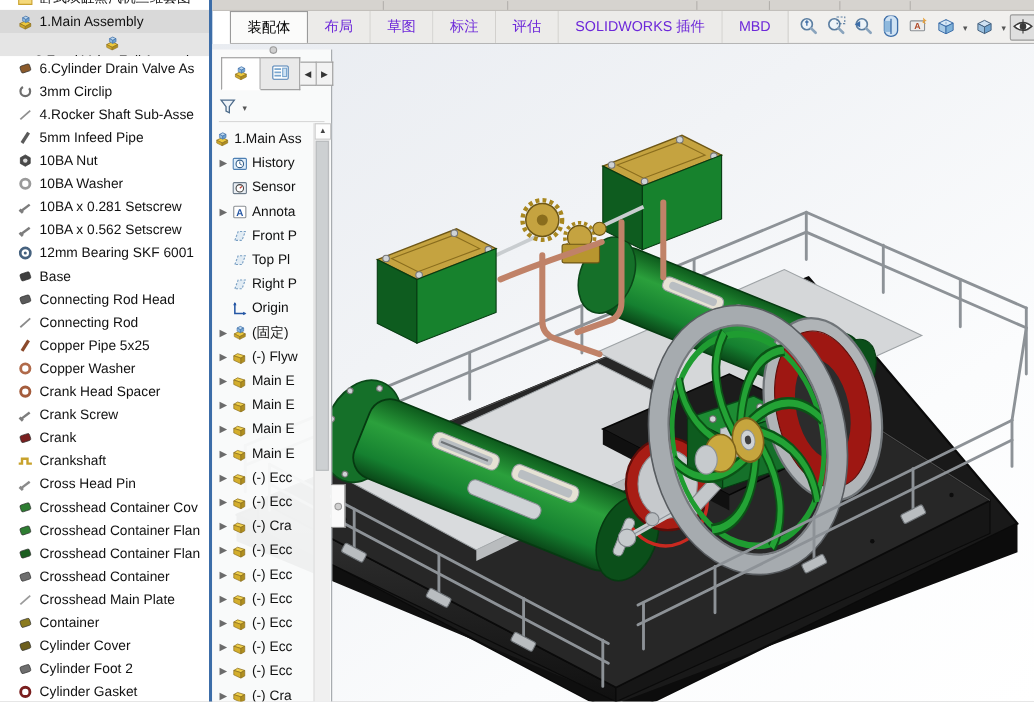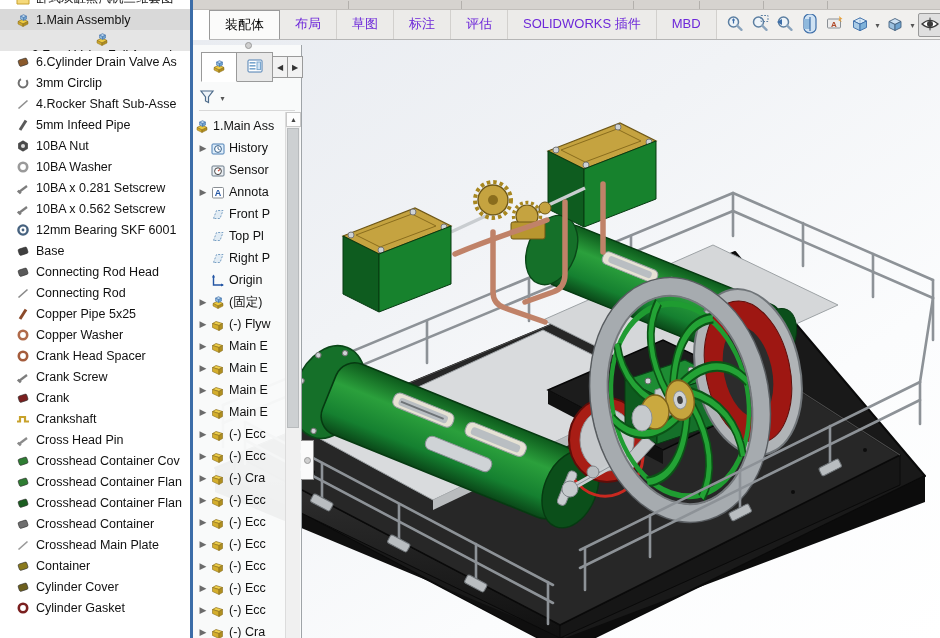--- a/index.html
+++ b/index.html
@@ -312,20 +312,28 @@
           </span>
     <span class="lb">Container</span>
         </div>
         <div class="srow">
     <span class="ic">
             <svg width="14" height="14" viewBox="0 0 14 14">
               <rect x="2.5" y="4" width="9" height="6.5" rx="1.5" fill="#6d5f1e" stroke="#2e2e2e" stroke-width="0.6" transform="rotate(-18 7 7)"></rect>
             </svg>
           </span>
     <span class="lb">Cylinder Cover</span>
+        </div>
+        <div class="srow">
+    <span class="ic">
+            <svg width="14" height="14" viewBox="0 0 14 14">
+              <rect x="2.5" y="4" width="9" height="6.5" rx="1.5" fill="#6e6e6e" stroke="#2e2e2e" stroke-width="0.6" transform="rotate(-18 7 7)"></rect>
+            </svg>
+          </span>
+    <span class="lb">Cylinder Foot 2</span>
         </div>
         <div class="srow">
     <span class="ic">
             <svg width="14" height="14" viewBox="0 0 14 14">
               <circle cx="7" cy="7" r="4.2" fill="none" stroke="#7a1f1f" stroke-width="2.6"></circle>
             </svg>
           </span>
     <span class="lb">Cylinder Gasket</span>
         </div>
       </div>

